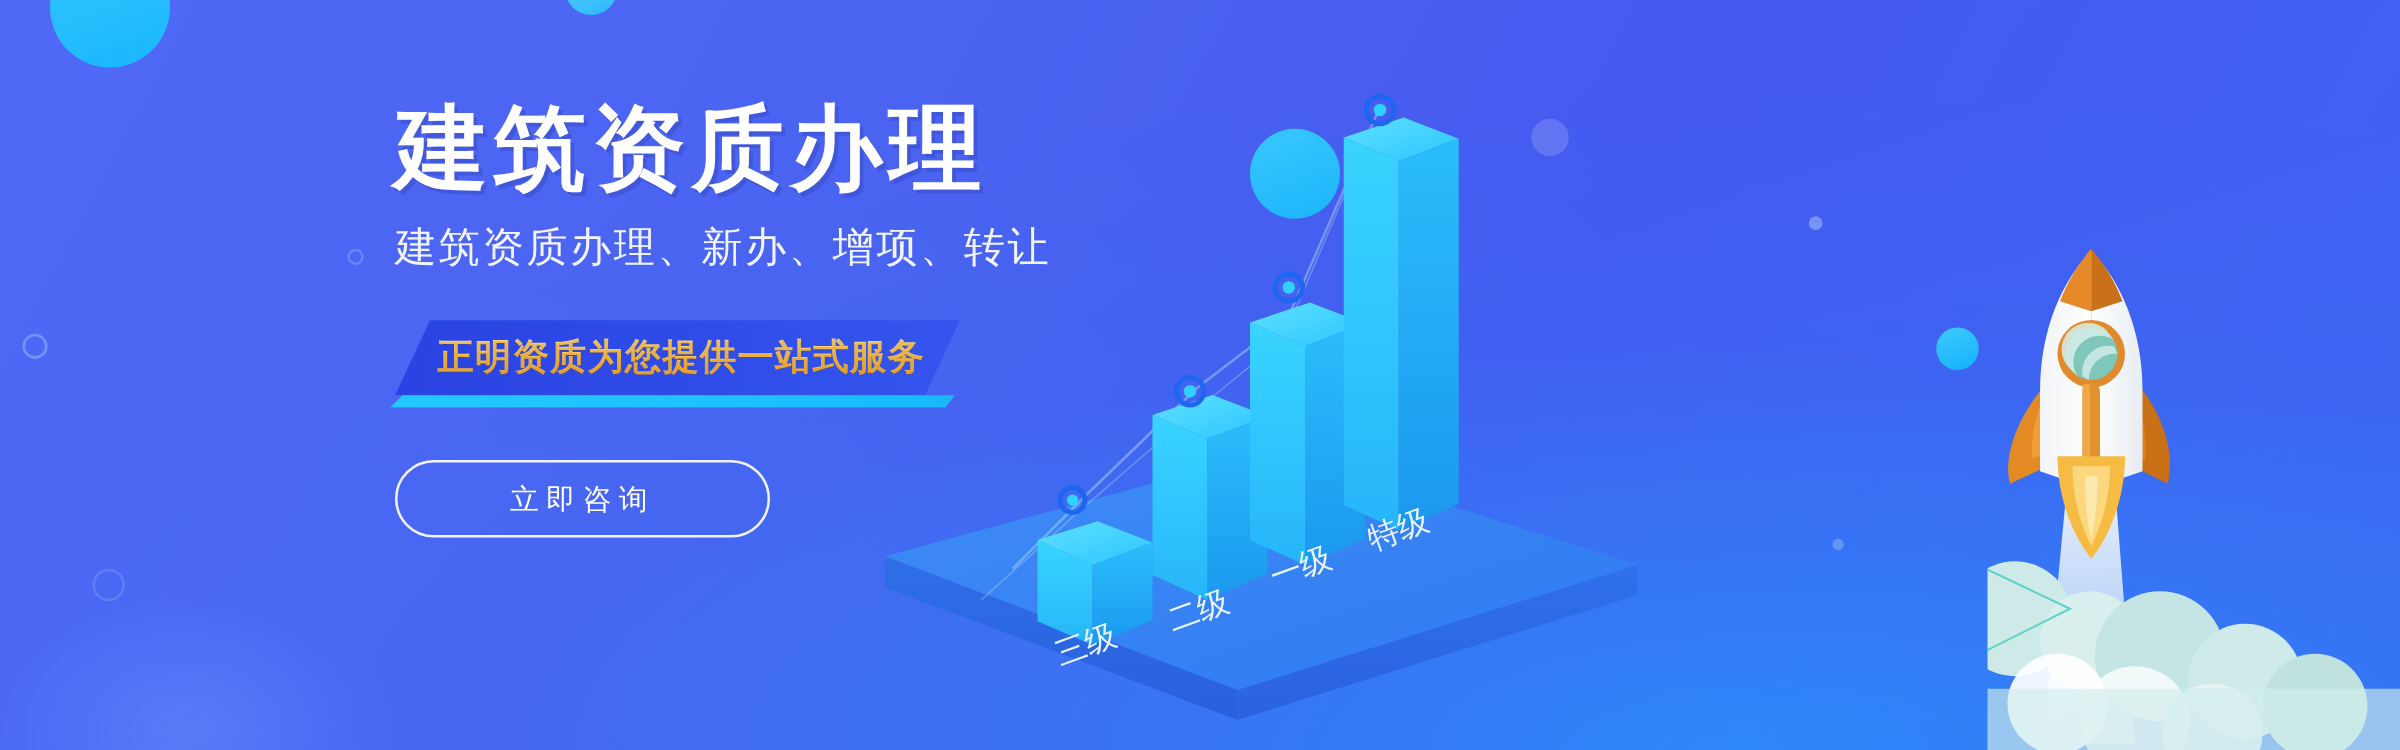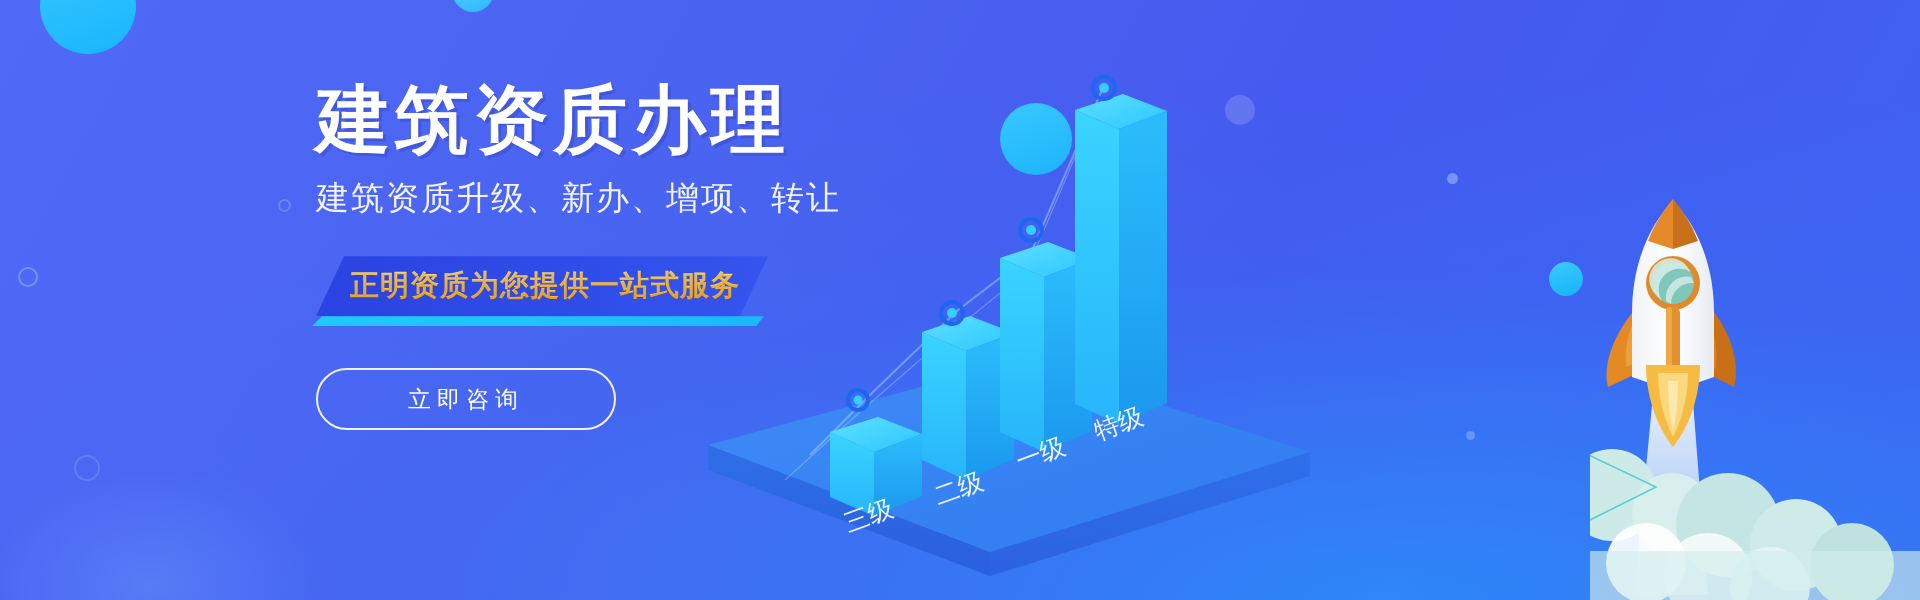--- a/index.html
+++ b/index.html
@@ -132,21 +132,21 @@
   <div class="blob solid-cyan" id="b5"></div>
   <div class="blob" id="b6"></div>
   <div class="blob" id="b7"></div>
   <div class="ring" id="r1"></div>
   <div class="ring" id="r2"></div>
   <div class="ring" id="r3"></div>
 
   <div id="copy">
     <div id="headline" class="lbl">建筑资质办理</div>
 
-    <div id="subline" class="lbl">建筑资质升级、新办、增项、转让</div>
+    <div id="subline" class="lbl">建筑资质办理、新办、增项、转让</div>
 
     <div id="badge-wrap">
       <div id="badge-bar"></div>
       <div id="badge">
         <span id="badge-text" class="lbl">正明资质为您提供一站式服务</span>
       </div>
     </div>
 
     <div id="cta">
       <span id="cta-label" class="lbl">立即咨询</span>

